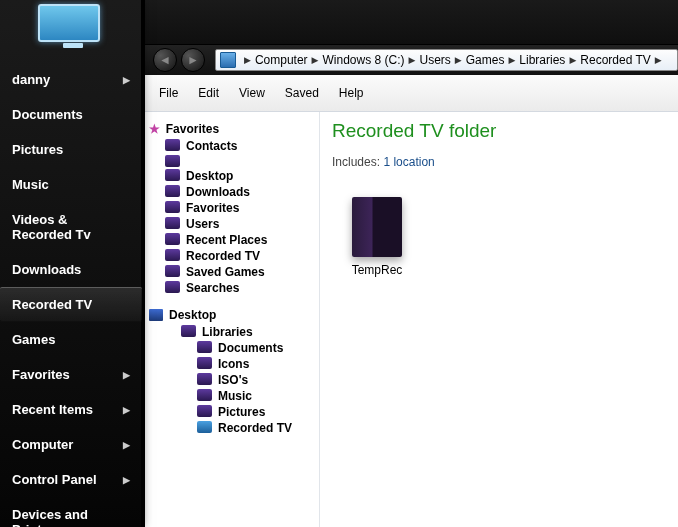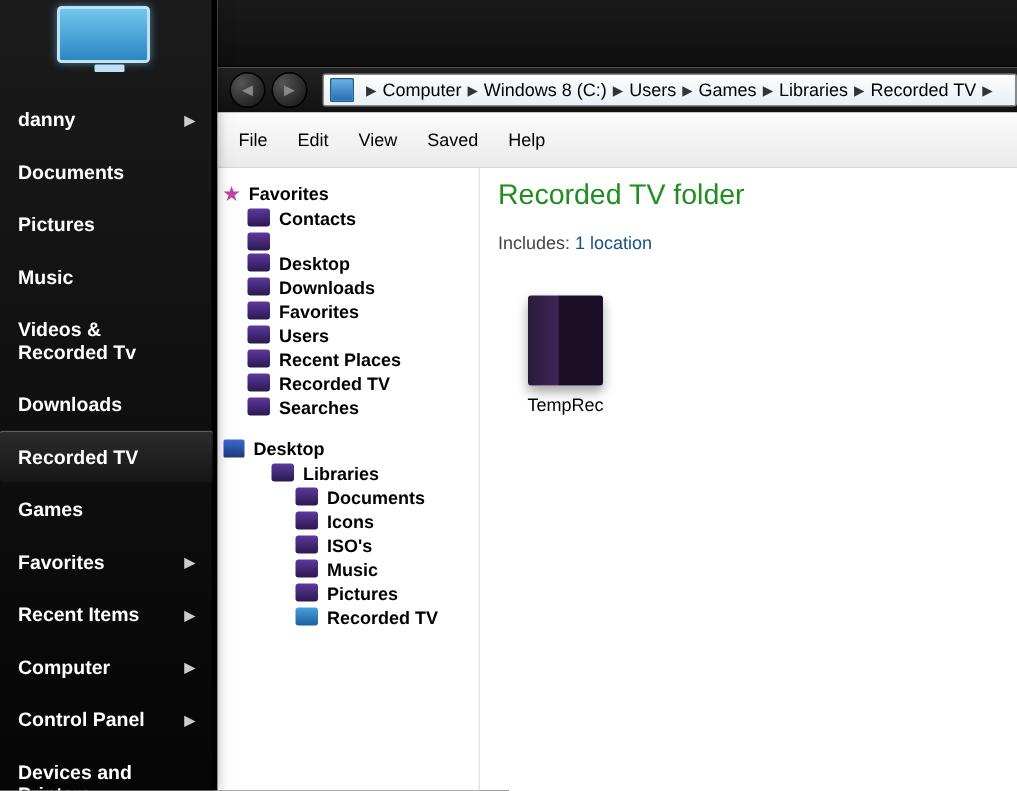--- a/index.html
+++ b/index.html
@@ -256,20 +256,24 @@
               <div class="tree-item">
                 <span class="fi"></span>
                 <span>Recent Places</span>
               </div>
               <div class="tree-item">
                 <span class="fi"></span>
                 <span>Recorded TV</span>
               </div>
               <div class="tree-item">
                 <span class="fi"></span>
+                <span>Saved Games</span>
+              </div>
+              <div class="tree-item">
+                <span class="fi"></span>
                 <span>Searches</span>
               </div>
             </div>
         </div>
         <div class="tree-section">
           <div class="tree-head dsk">Desktop</div>
           <div class="tree-item sub">
             <span class="fi"></span>
             <span>Libraries</span>
           </div>

